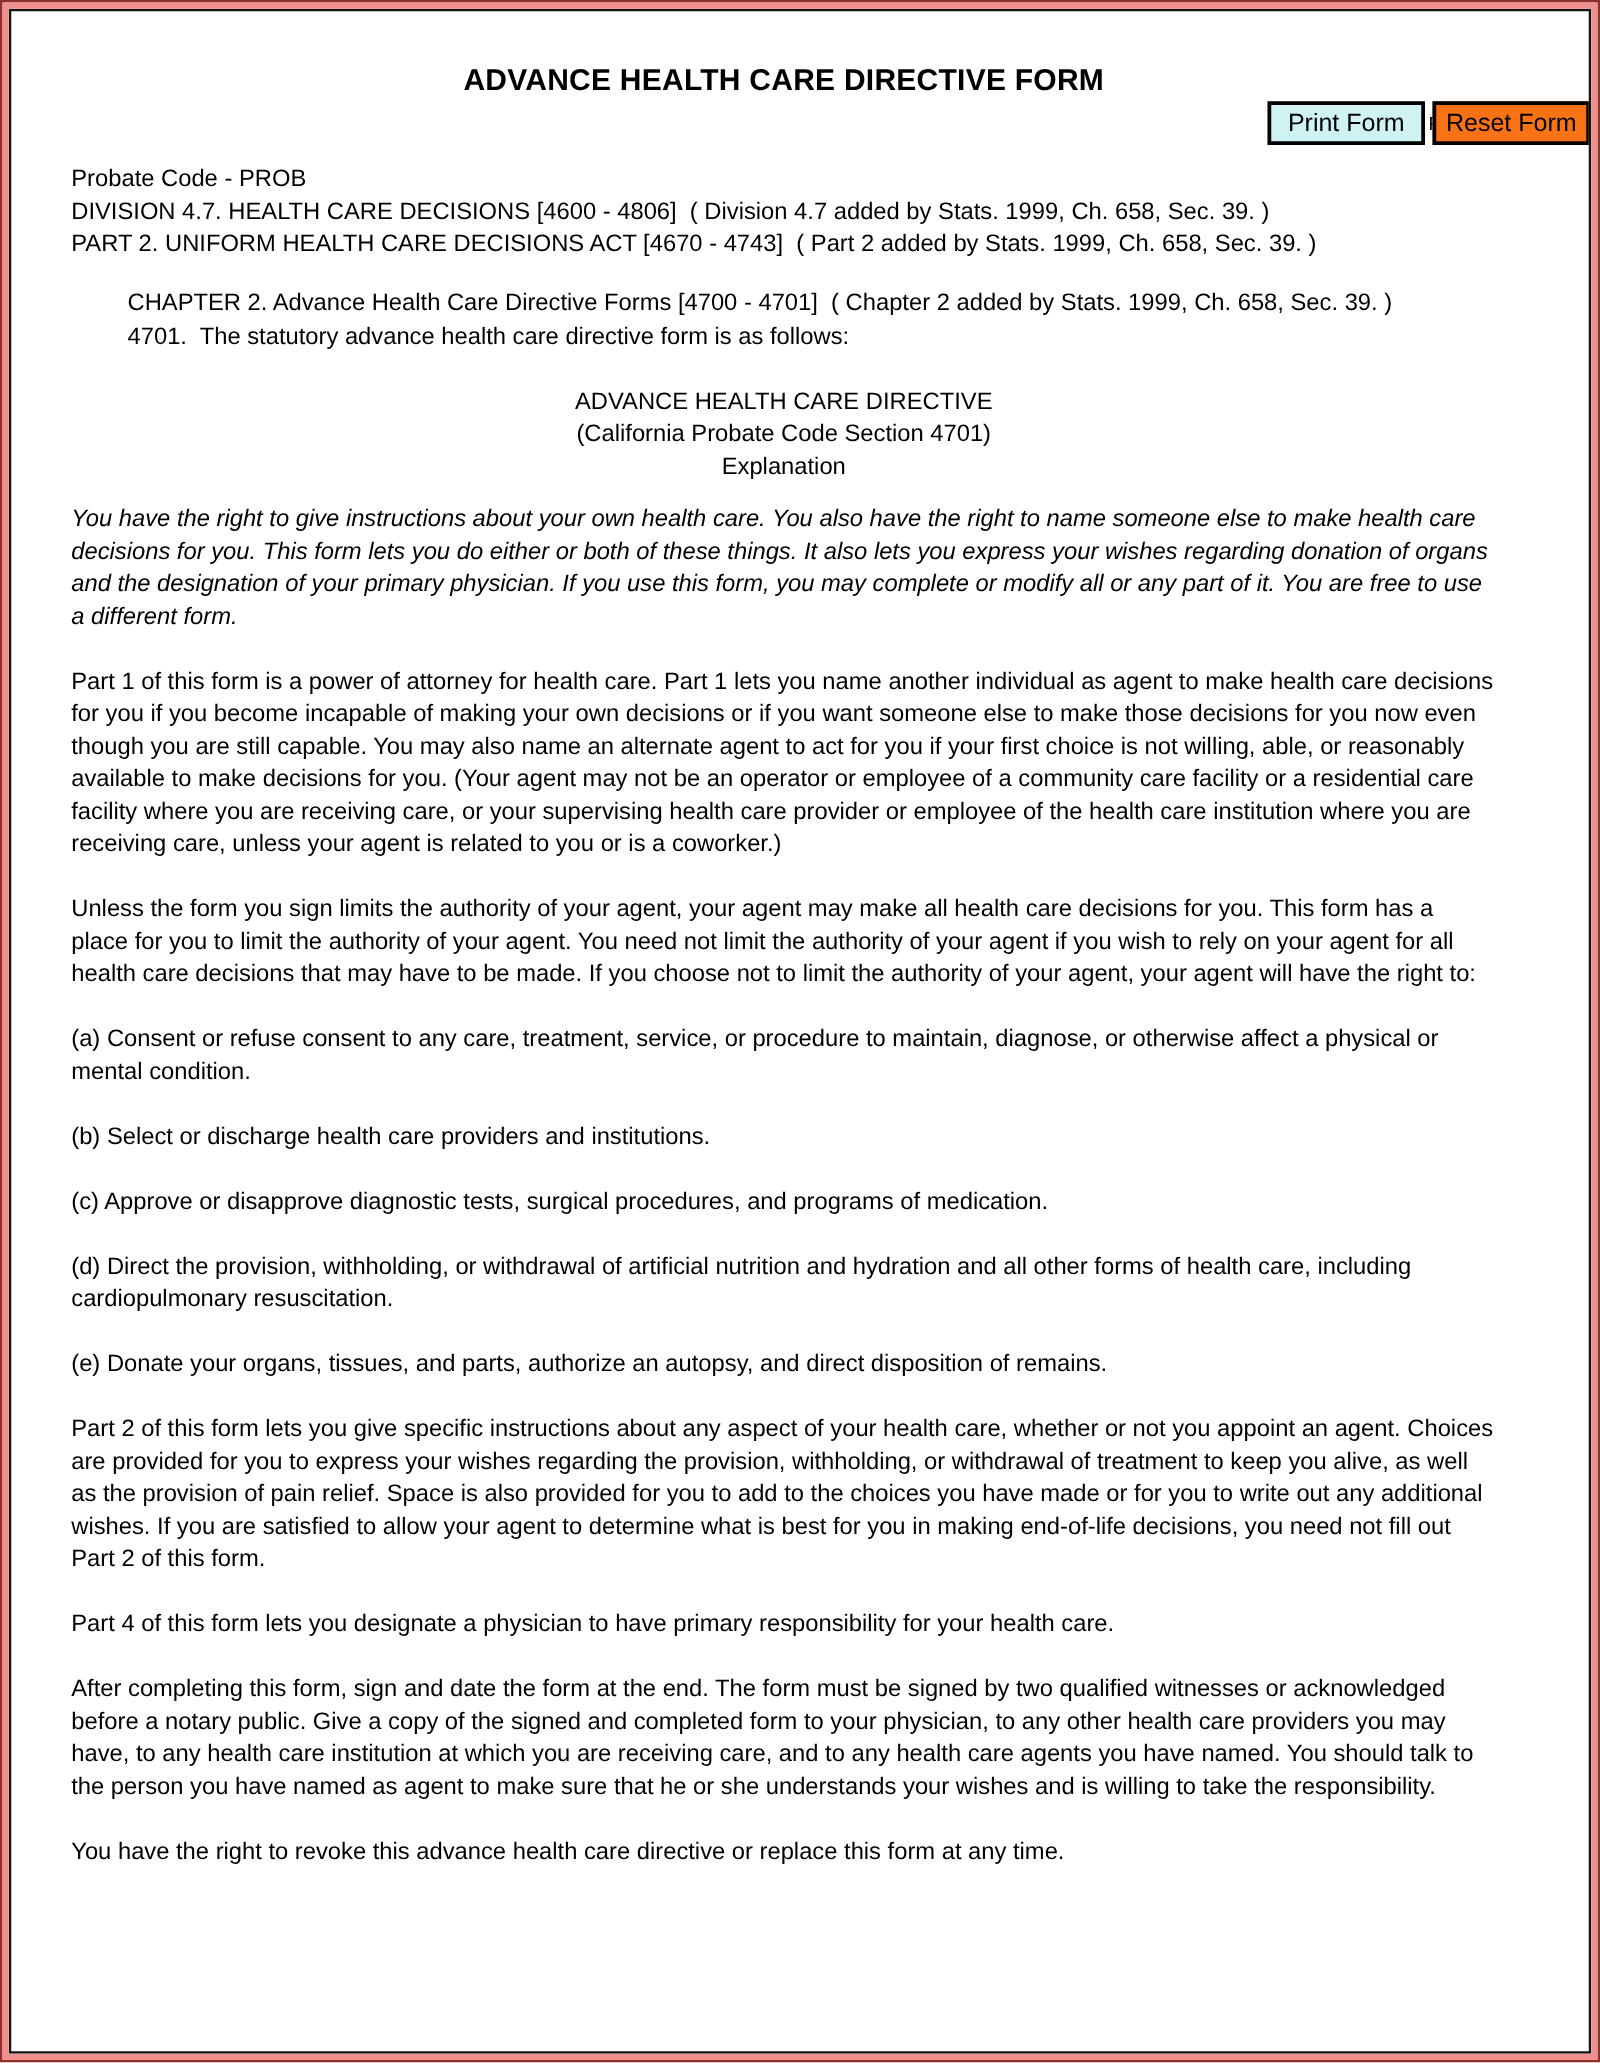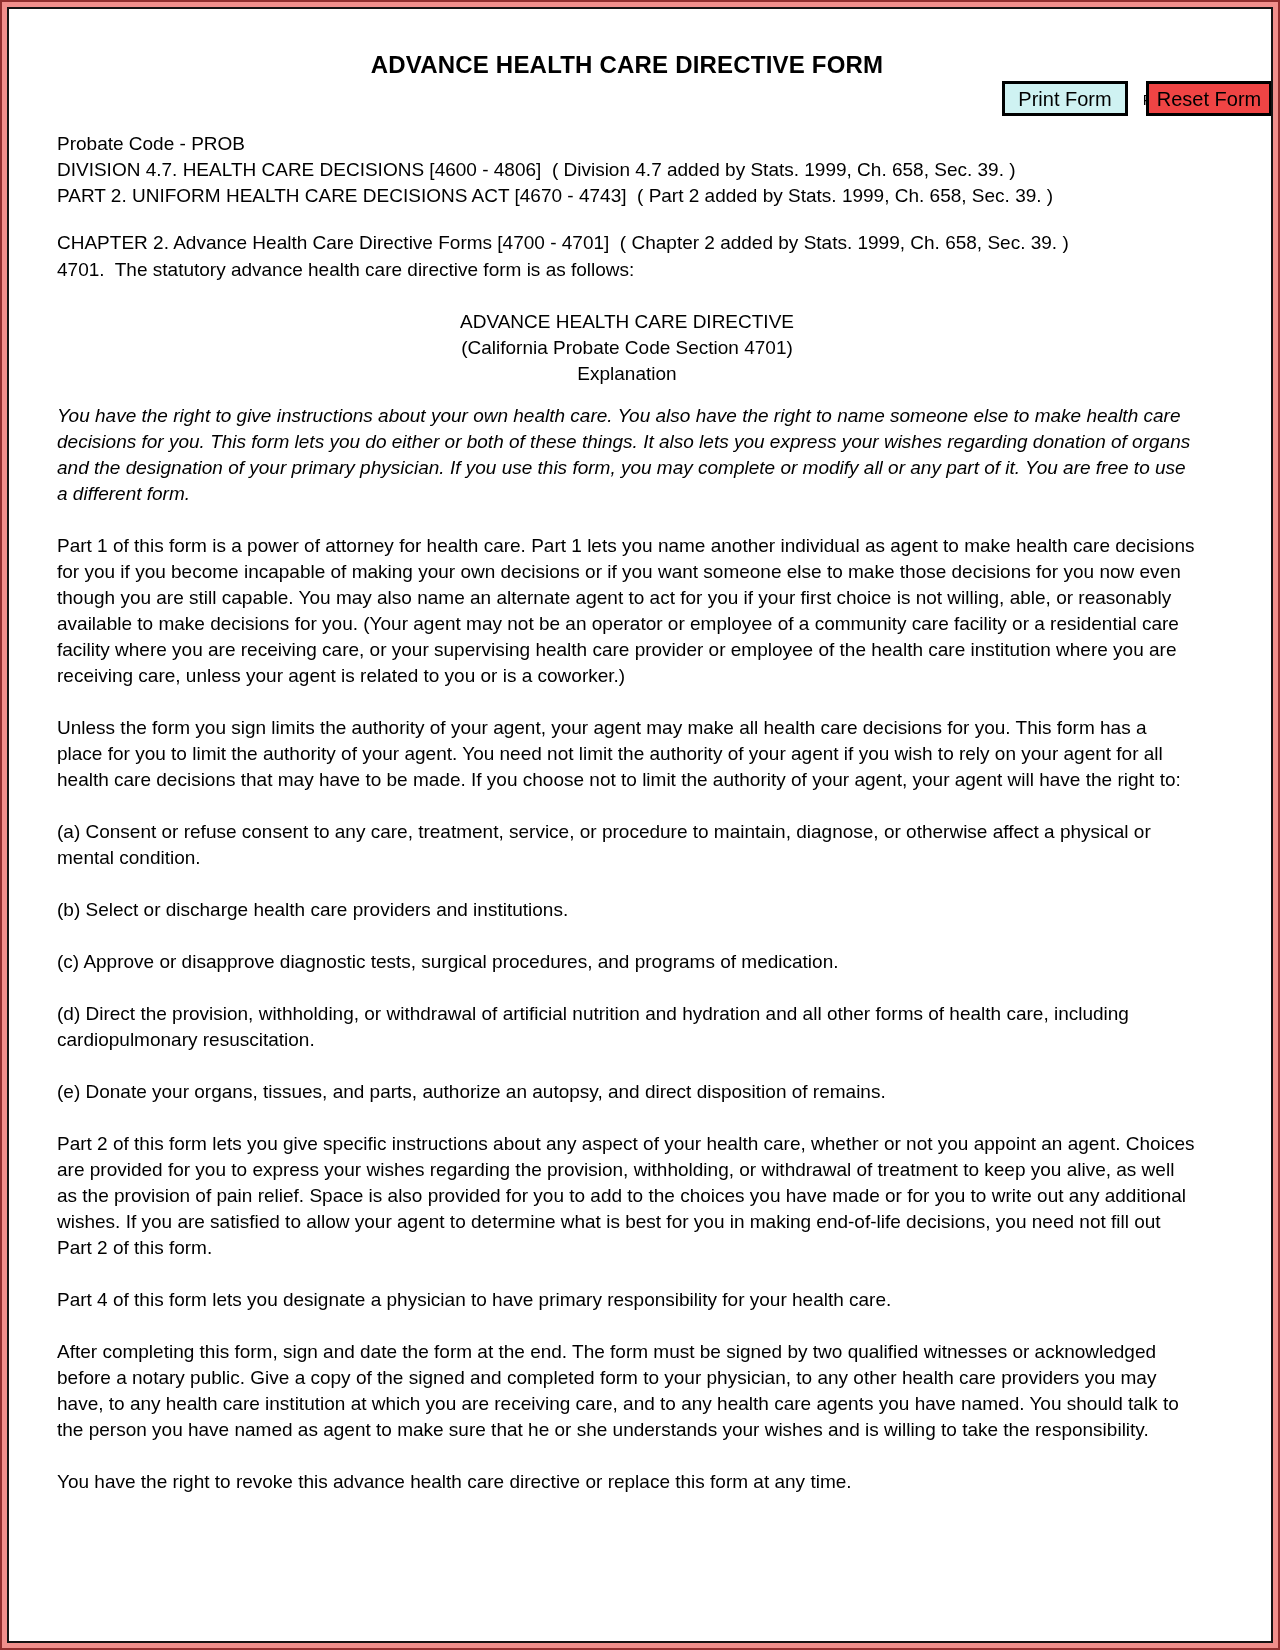--- a/index.html
+++ b/index.html
@@ -46,47 +46,47 @@
     top: 8px;
     right: -28px;
     font-size: 15px;
     margin-top: 40px;
   }
   .form-buttons {
     position: absolute;
     top: 38px;
     right: -75px;
     display: flex;
-    gap: 18px;
+    gap: 6px;
   }
   .btn {
     border: 3px solid #000;
     font-family: "Liberation Sans", "DejaVu Sans", sans-serif;
     font-size: 20px;
     color: #000;
     width: 126px;
     height: 35px;
     line-height: 28px;
     text-align: center;
     padding: 0;
     cursor: pointer;
   }
   .btn-print { background: #cff2f2; }
-  .btn-reset { background: #ef4444; }
+  .btn-reset { background: #f97316; }
 
   .doc {
     width: 1140px;
     font-size: 19px;
     line-height: 26px;
   }
   .doc .line, .doc p { white-space: pre-wrap; }
   .doc .line { min-height: 26px; }
 
   .code-block { margin: 0 0 20px 0; }
-  .chapter-block .line { line-height: 27px; }
+  .chapter-block .line { line-height: 27px; margin-left: 45px; }
   .chapter-block { margin: 0 0 26px 0; }
 
   .centered-heading {
     text-align: center;
     margin: 0 0 16px 0;
   }
 
   .doc p { margin: 26px 0 0 0; }
   .doc p:first-of-type { margin-top: 0; font-style: italic; }
 </style>

